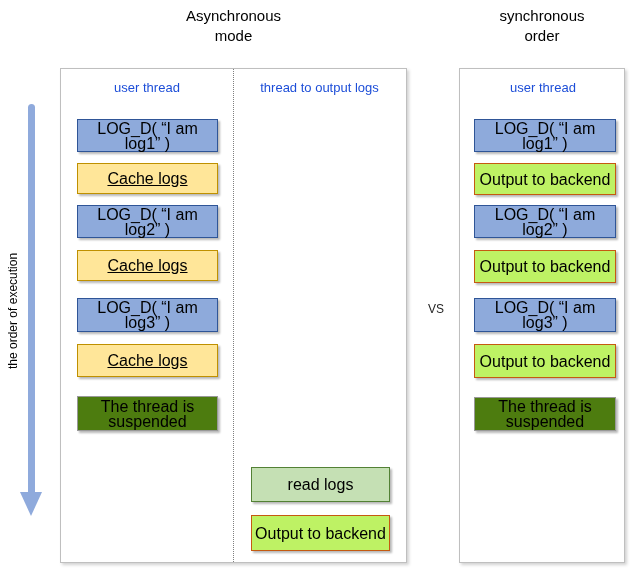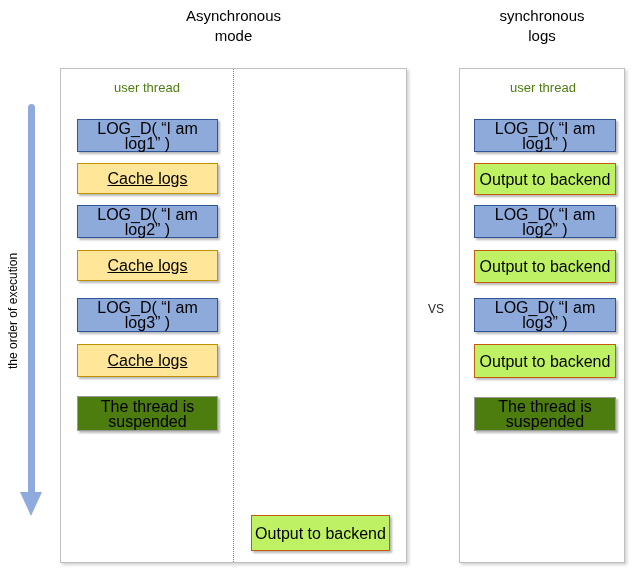--- a/index.html
+++ b/index.html
@@ -27,21 +27,21 @@
     background: #ffffff;
     border: 1px solid #BFBFBF;
     box-shadow: 2px 2px 3px rgba(0,0,0,0.18);
     box-sizing: border-box;
   }
   .col-header {
     position: absolute;
     top: 11px;
     font-size: 13px;
     text-align: center;
-    color: #4d7c0f;
+    color: #1d4ed8;
   }
   .divider {
     position: absolute;
     top: 0;
     bottom: 0;
     width: 0;
     border-left: 1px dotted #7F7F7F;
   }
   .dbox {
     position: absolute;
@@ -105,39 +105,41 @@
   }
 </style>
 </head>
 <body>
 
 <div id="stage">
 
   <div class="mode-title" style="left:60px; width:347px;">Asynchronous
 mode</div>
   <div class="mode-title" style="left:459px; width:166px;">synchronous
-logs</div>
+order</div>
 
   <div class="arrow-shaft"></div>
   <div class="arrow-head"></div>
   <div class="axis-label">the order of execution</div>
 
   <div class="panel" style="left:60px; width:347px;">
     <div class="col-header" style="left:0; width:172px;">user thread</div>
+    <div class="col-header" style="left:172px; width:173px;">thread to output logs</div>
     <div class="divider" style="left:172px;"></div>
 
     <div class="dbox box-log" style="left:16px; top:50px;  width:141px; height:33px;">LOG_D( “I am log1” )</div>
     <div class="dbox box-cache" style="left:16px; top:94px;  width:141px; height:31px;">Cache logs</div>
     <div class="dbox box-log" style="left:16px; top:136px; width:141px; height:33px;">LOG_D( “I am log2” )</div>
     <div class="dbox box-cache" style="left:16px; top:181px; width:141px; height:31px;">Cache logs</div>
     <div class="dbox box-log" style="left:16px; top:229px; width:141px; height:34px;">LOG_D( “I am log3” )</div>
     <div class="dbox box-cache" style="left:16px; top:275px; width:141px; height:33px;">Cache logs</div>
     <div class="dbox box-suspended" style="left:16px; top:327px; width:141px; height:35px;">The thread is
 suspended</div>
 
+    <div class="dbox box-read" style="left:190px; top:398px; width:139px; height:35px;">read logs</div>
     <div class="dbox box-output" style="left:190px; top:446px; width:139px; height:36px;">Output to backend</div>
   </div>
 
   <div class="vs">VS</div>
 
   <div class="panel" style="left:459px; width:166px;">
     <div class="col-header" style="left:0; width:166px;">user thread</div>
 
     <div class="dbox box-log" style="left:14px; top:50px;  width:142px; height:33px;">LOG_D( “I am log1” )</div>
     <div class="dbox box-output" style="left:14px; top:94px;  width:142px; height:32px;">Output to backend</div>

